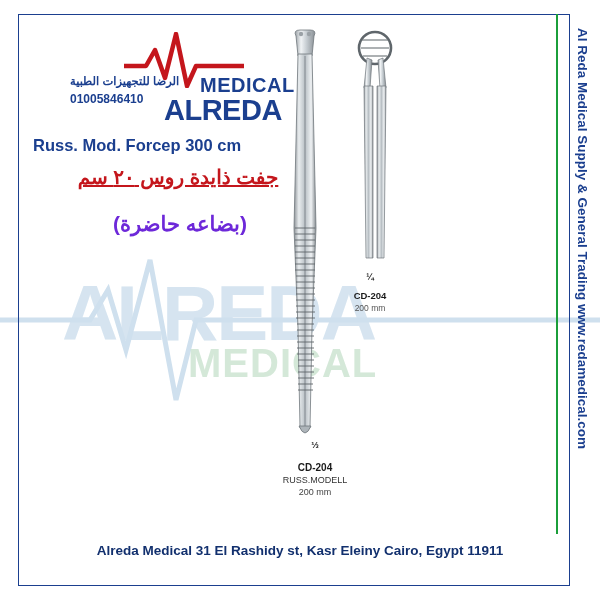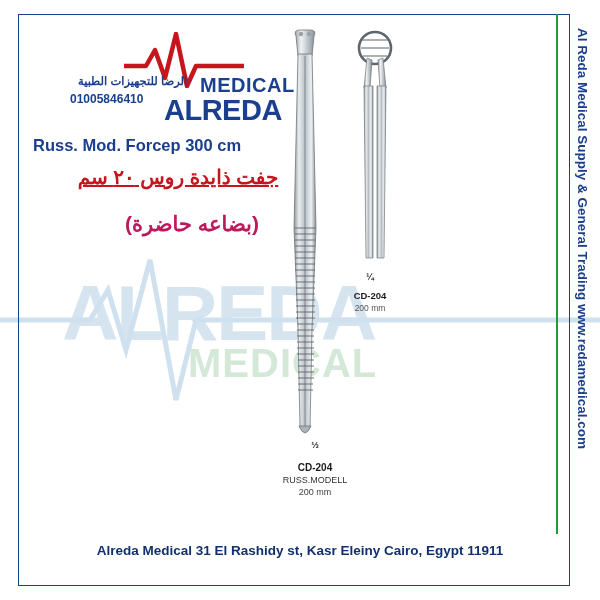--- a/index.html
+++ b/index.html
@@ -74,21 +74,21 @@
     width: 260px;
     height: 80px;
   }
   .logo-ecg {
     position: absolute;
     left: 84px;
     top: 0px;
   }
   .logo-ar {
     position: absolute;
-    left: 38px;
+    left: 30px;
     top: 42px;
     color: #1b3f8f;
     font-size: 11.5px;
     font-weight: bold;
     direction: rtl;
   }
   .logo-phone {
     position: absolute;
     left: 30px;
     top: 60px;
@@ -130,25 +130,25 @@
     width: 290px;
     text-align: center;
     color: #c4161c;
     font-size: 20px;
     font-weight: bold;
     direction: rtl;
     text-decoration: underline;
   }
   .title-ar2 {
     position: absolute;
-    left: 47px;
+    left: 35px;
     top: 212px;
     width: 290px;
     text-align: center;
-    color: #be185d;
+    color: #6d28d9;
     font-size: 21px;
     font-weight: bold;
     direction: rtl;
   }
   
   .side-text {
     position: absolute;
     left: 566px;
     top: 28px;
     width: 24px;

